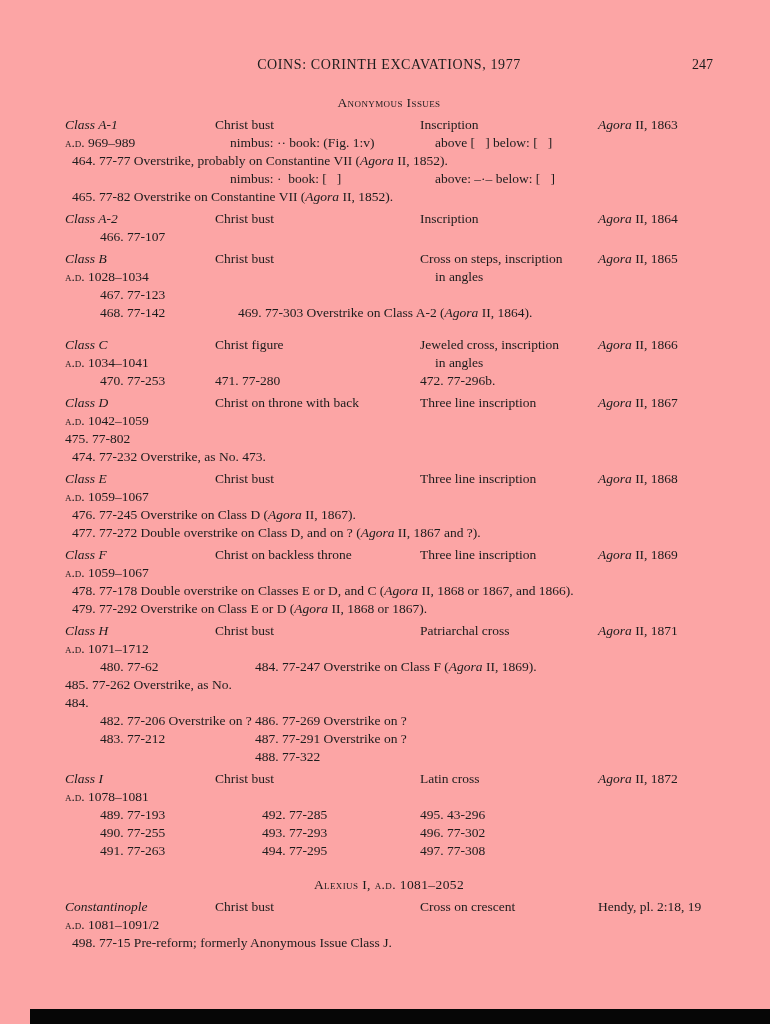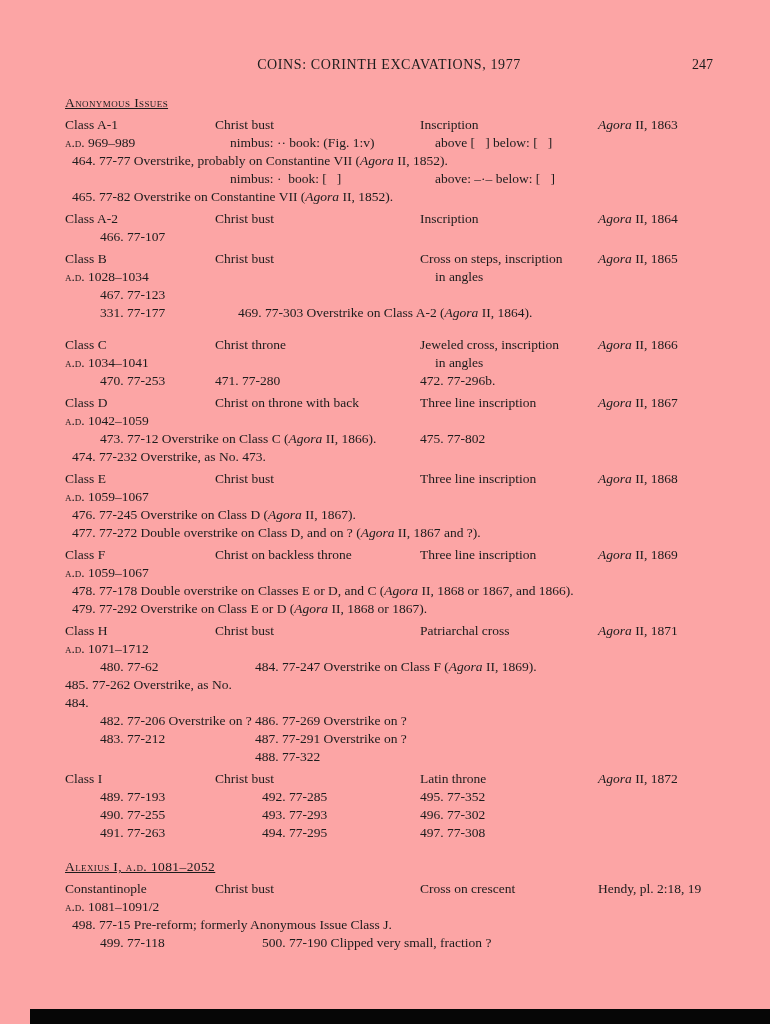--- a/index.html
+++ b/index.html
@@ -15,46 +15,45 @@
     line-height: 18px;
     color: #1c1c1c;
   }
   .content { position: absolute; left: 65px; top: 0; width: 648px; padding-top: 56px; }
 
   .header { position: relative; height: 18px; margin-bottom: 20px; font-size: 14px; }
   .header .title { position: absolute; left: 0; right: 0; text-align: center; letter-spacing: 0.6px; white-space: pre; }
   .header .pagenum { position: absolute; right: 0; top: 0; }
 
   .heading {
-    text-align: left;
+    text-align: center;
     font-variant: small-caps;
     letter-spacing: 0.4px;
     margin-bottom: 4px;
     white-space: pre;
-    text-decoration: underline;
   }
   .heading-alexius { margin-top: 16px; }
 
   .block { margin-bottom: 4px; }
   .block-c { margin-top: 14px; }
 
   .row   { display: grid; grid-template-columns: 150px 205px 178px 1fr; }
   .row-2 { display: grid; grid-template-columns: 150px 1fr; }
   .row-d { display: grid; grid-template-columns: 355px 1fr; }
   .row-h { display: grid; grid-template-columns: 190px 1fr; }
   .row-i { display: grid; grid-template-columns: 197px 158px 1fr; }
   .row-k { display: grid; grid-template-columns: 197px 1fr; }
 
   .cell, .note { white-space: pre-wrap; }
   .ind  { padding-left: 15px; }
   .pad7 { padding-left: 7px; margin-left: 28px; }
   .note { padding-left: 7px; }
   .pad23 { padding-left: 23px; }
   .sc  { font-variant: small-caps; }
-  .cls { }
+  .cls { font-style: italic; }
   .ref { white-space: pre; }
 
   .bar { position: absolute; left: 30px; right: 0; bottom: 0; height: 15px; background: #060606; }
 </style>
 </head>
 <body>
 
 <div class="page">
   <div class="content">
 
@@ -116,29 +115,29 @@
         <div class="cell ind">in angles</div>
         <div class="cell"></div>
       </div>
       <div class="row">
         <div class="cell pad7">467. 77-123</div>
         <div class="cell"></div>
           <div class="cell"></div>
           <div class="cell"></div>
       </div>
       <div class="row-2">
-        <div class="cell pad7">331. 77-177</div>
+        <div class="cell pad7">468. 77-142</div>
         <div class="cell pad23">469. 77-303 Overstrike on Class A-2 (<i>Agora</i> II, 1864).</div>
       </div>
     </div>
 
     <div class="block block-c">
       <div class="row">
         <div class="cell cls">Class C</div>
-        <div class="cell">Christ throne</div>
+        <div class="cell">Christ figure</div>
         <div class="cell">Jeweled cross, inscription</div>
         <div class="cell ref"><i>Agora</i> II, 1866</div>
       </div>
       <div class="row">
         <div class="cell sc">a.d. 1034–1041</div>
         <div class="cell"></div>
         <div class="cell ind">in angles</div>
         <div class="cell"></div>
       </div>
       <div class="row">
@@ -156,21 +155,20 @@
         <div class="cell">Three line inscription</div>
         <div class="cell ref"><i>Agora</i> II, 1867</div>
       </div>
       <div class="row">
         <div class="cell sc">a.d. 1042–1059</div>
         <div class="cell"></div>
           <div class="cell"></div>
           <div class="cell"></div>
       </div>
       <div class="row-d">
-        <div class="cell pad7">473. 77-12 Overstrike on Class C (<i>Agora</i> II, 1866).</div>
         <div class="cell">475. 77-802</div>
       </div>
       <div class="note">474. 77-232 Overstrike, as No. 473.</div>
     </div>
 
     <div class="block">
       <div class="row">
         <div class="cell cls">Class E</div>
         <div class="cell">Christ bust</div>
         <div class="cell">Three line inscription</div>
@@ -234,27 +232,33 @@
       <div class="row-h">
         <div class="cell"></div>
         <div class="cell">488. 77-322</div>
       </div>
     </div>
 
     <div class="block">
       <div class="row">
         <div class="cell cls">Class I</div>
         <div class="cell">Christ bust</div>
-        <div class="cell">Latin throne</div>
+        <div class="cell">Latin cross</div>
         <div class="cell ref"><i>Agora</i> II, 1872</div>
+      </div>
+      <div class="row">
+        <div class="cell sc">a.d. 1078–1081</div>
+        <div class="cell"></div>
+          <div class="cell"></div>
+          <div class="cell"></div>
       </div>
       <div class="row-i">
         <div class="cell pad7">489. 77-193</div>
         <div class="cell">492. 77-285</div>
-        <div class="cell">495. 77-352</div>
+        <div class="cell">495. 43-296</div>
       </div>
       <div class="row-i">
         <div class="cell pad7">490. 77-255</div>
         <div class="cell">493. 77-293</div>
         <div class="cell">496. 77-302</div>
       </div>
       <div class="row-i">
         <div class="cell pad7">491. 77-263</div>
         <div class="cell">494. 77-295</div>
         <div class="cell">497. 77-308</div>
@@ -270,22 +274,18 @@
         <div class="cell">Cross on crescent</div>
         <div class="cell ref">Hendy, pl. 2:18, 19</div>
       </div>
       <div class="row">
         <div class="cell sc">a.d. 1081–1091/2</div>
         <div class="cell"></div>
           <div class="cell"></div>
           <div class="cell"></div>
       </div>
       <div class="note">498. 77-15 Pre-reform; formerly Anonymous Issue Class J.</div>
-      <div class="row-k">
-        <div class="cell pad7">499. 77-118</div>
-        <div class="cell">500. 77-190 Clipped very small, fraction ?</div>
-      </div>
     </div>
 
   </div>
 
   <div class="bar"></div>
 </div>
 
 </body></html>

